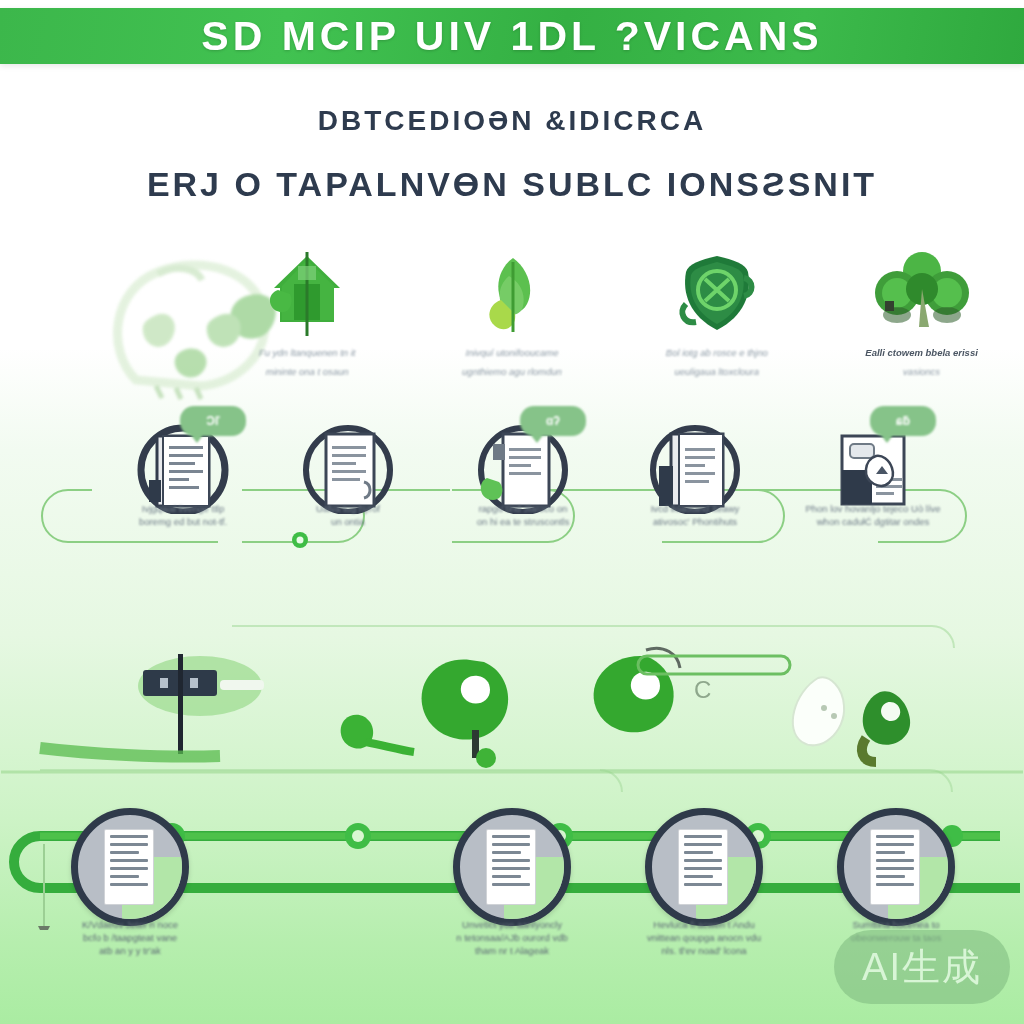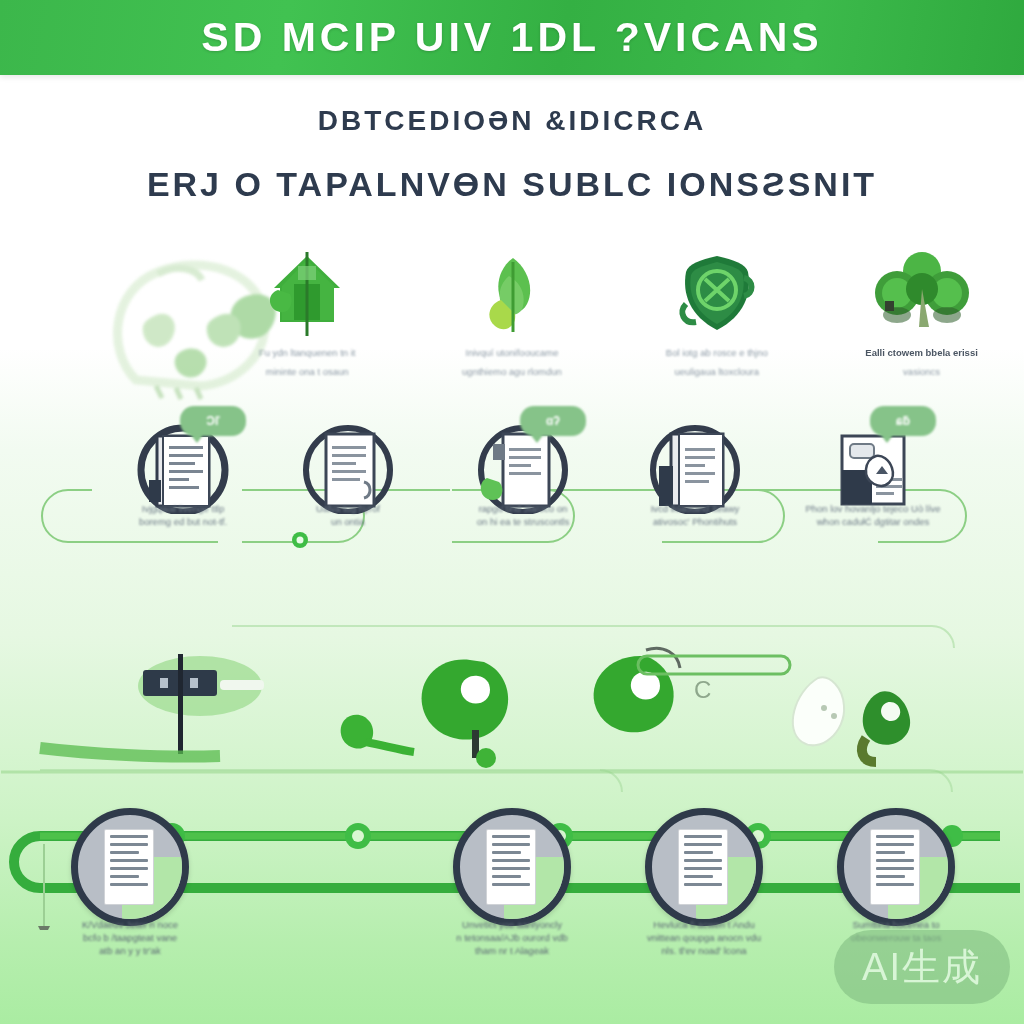--- a/index.html
+++ b/index.html
@@ -10,21 +10,21 @@
     position:relative;
   }
   #poster{
     position:absolute;inset:0;width:1024px;height:1024px;
     background:linear-gradient(180deg,#ffffff 0%,#ffffff 34%,#f2fbf1 44%,#e6f8e2 62%,#cdf3c6 80%,#b6eeae 92%,#aaecA2 100%);
     overflow:hidden;
   }
 
   
   .banner{
-    position:absolute;left:0;top:0;width:1024px;height:75px;
+    position:absolute;left:0;top:8px;width:1024px;height:56px;
     background:linear-gradient(100deg,#3cb74b 0%,#41c251 28%,#34b043 55%,#3cba4b 78%,#2fa93e 100%);
     display:flex;align-items:center;justify-content:center;
     box-shadow:0 2px 6px rgba(0,0,0,.10);
   }
   .banner-title{
     color:#ffffff;font-weight:bold;font-size:41px;letter-spacing:4px;
     text-shadow:0 1px 3px rgba(0,0,0,.18);
     filter:blur(.35px);
     white-space:nowrap;
   }
@@ -42,20 +42,21 @@
   .icon-row{
     position:absolute;left:0;top:248px;width:1024px;height:145px;
     display:flex;align-items:flex-start;
   }
   .icon-cell{flex:1;display:flex;flex-direction:column;align-items:center;}
   .icon-cell .glyph{height:92px;display:flex;align-items:center;justify-content:center;filter:blur(.5px);}
   .icon-cap{
     margin-top:6px;width:150px;text-align:center;
     font-size:9.5px;line-height:13px;color:#8d9aa6;
     filter:blur(.9px);
+    font-style:italic;
   }
   .icon-cap.dark{color:#4b5663;font-weight:bold;filter:blur(.6px);}
 
   
   .headglyph{position:absolute;left:96px;top:250px;width:210px;height:150px;opacity:.55;filter:blur(1.4px);}
 
   
   .mid-band{position:absolute;left:0;top:440px;width:1024px;height:190px;}
   .mid-track{position:absolute;left:0;top:0;width:1024px;height:120px;}
   .mid-cell{position:absolute;top:62px;width:150px;text-align:center;}

